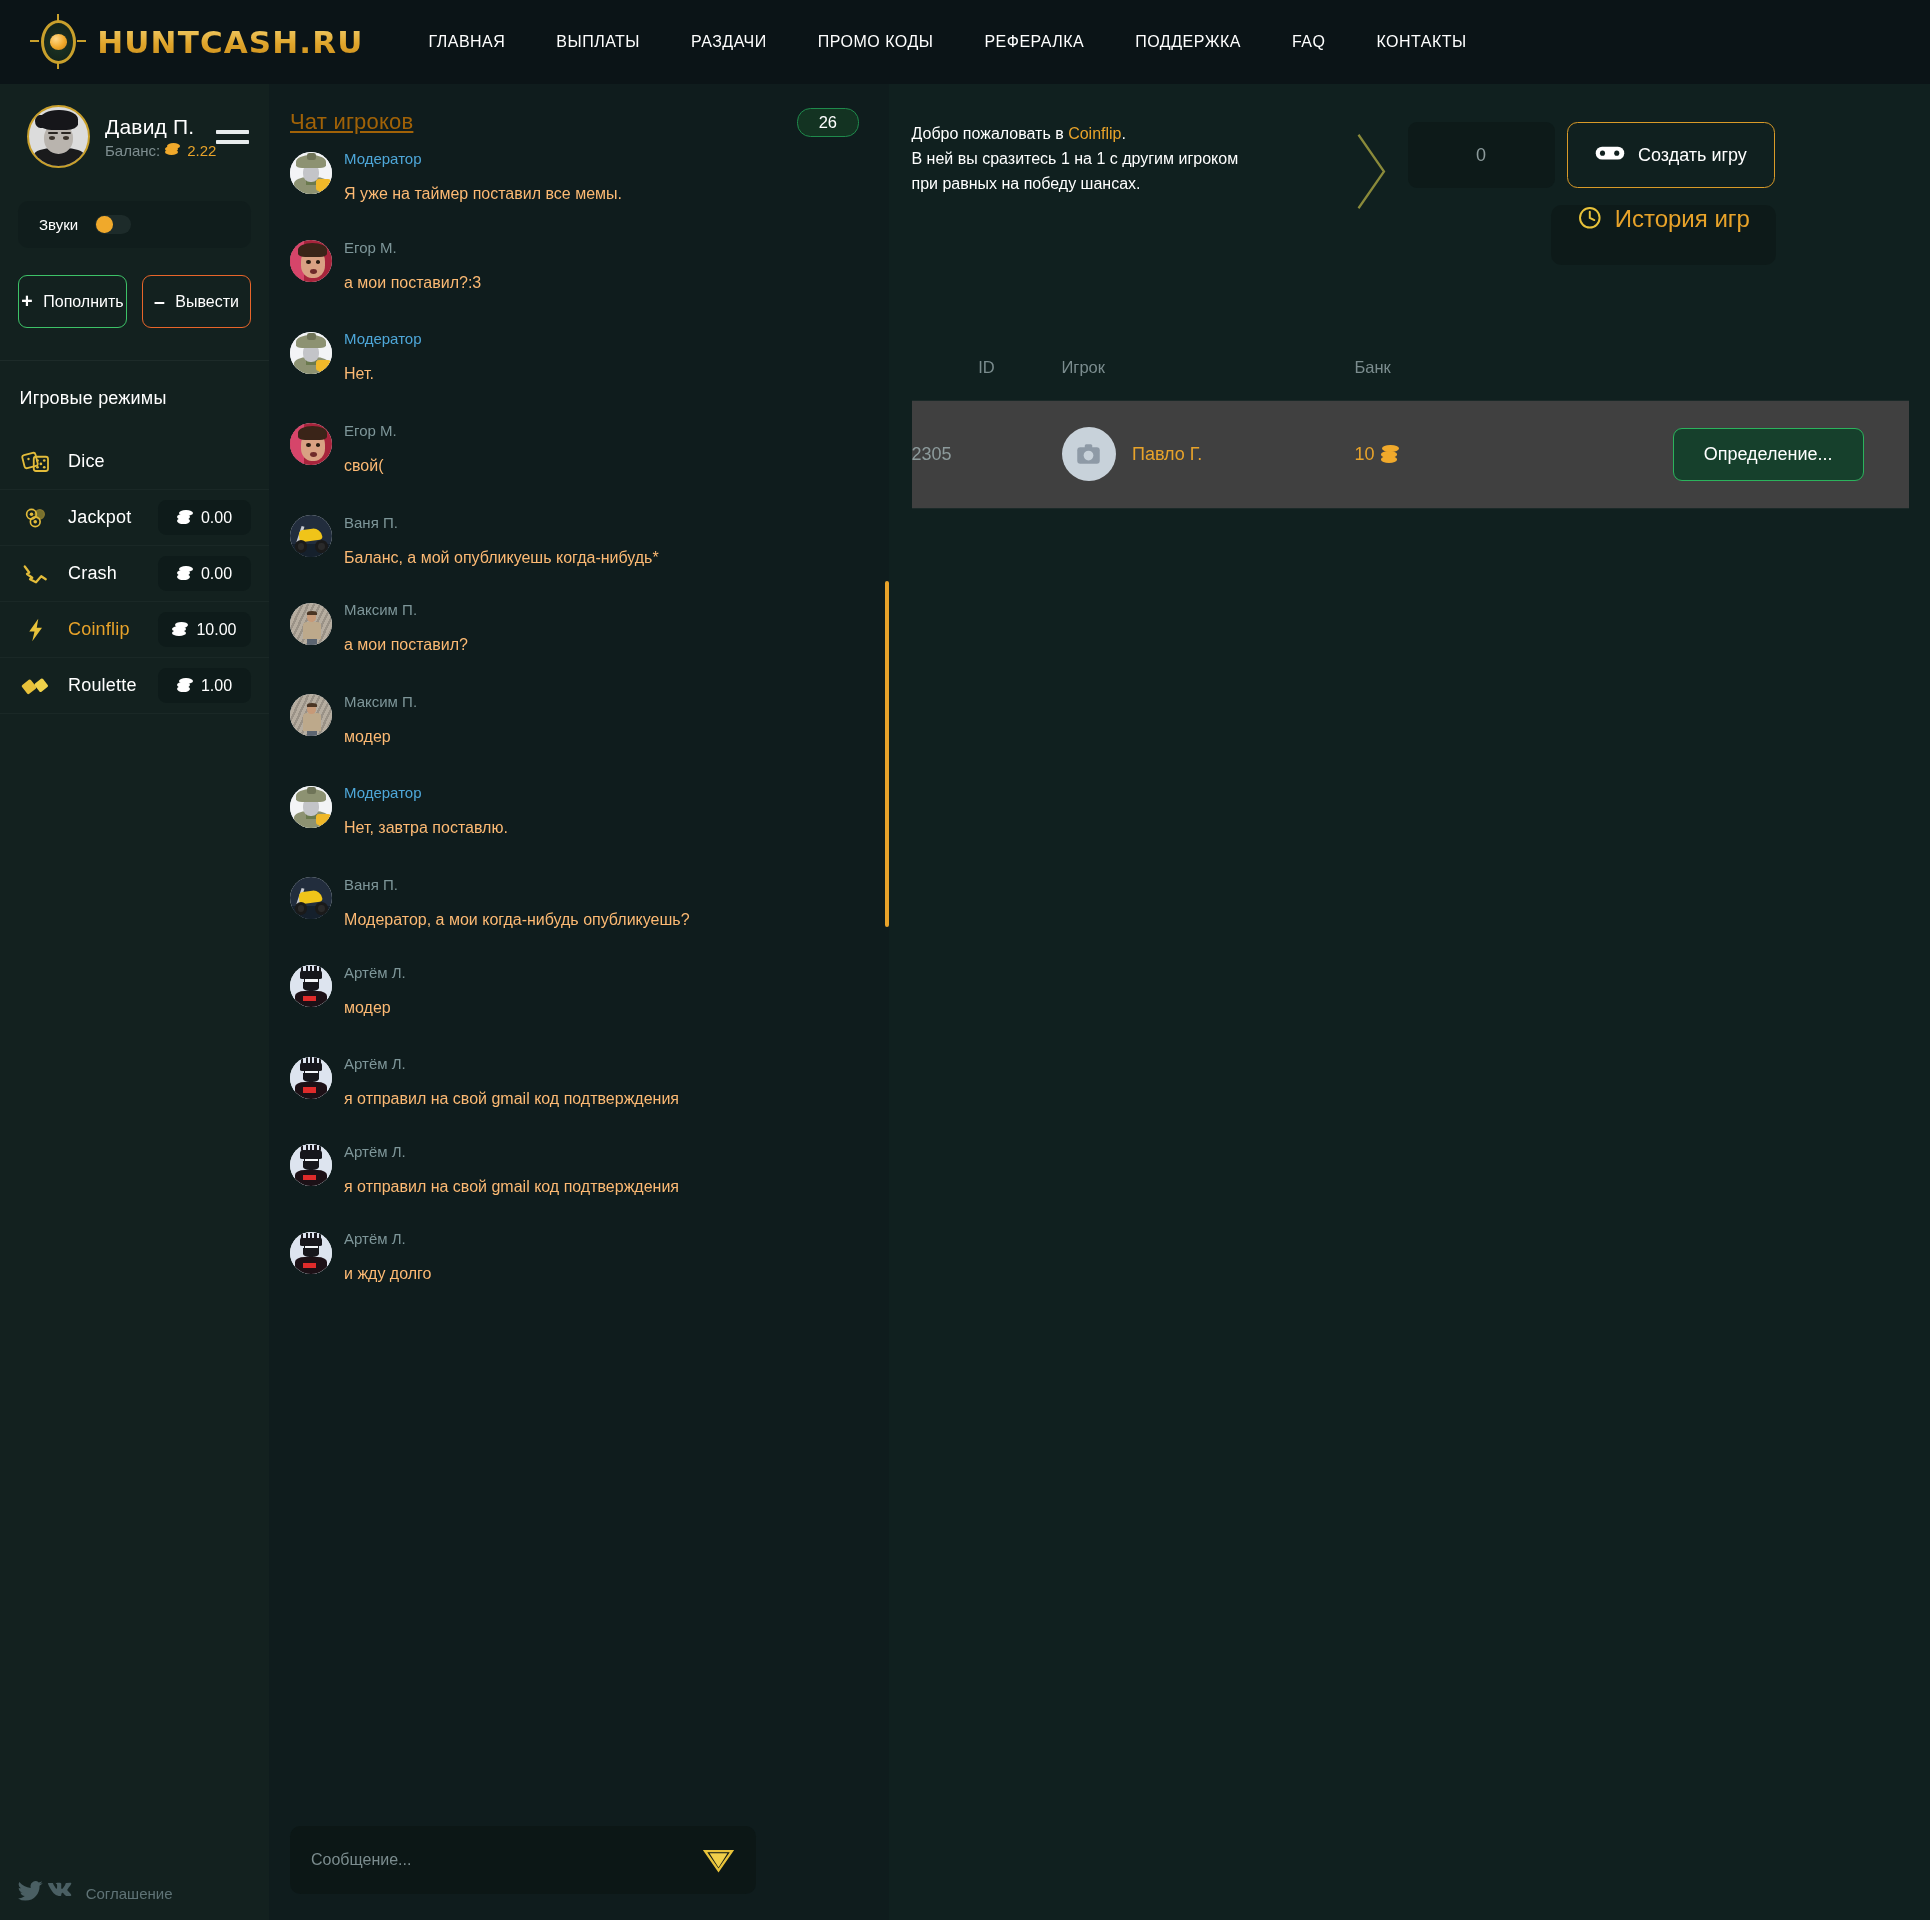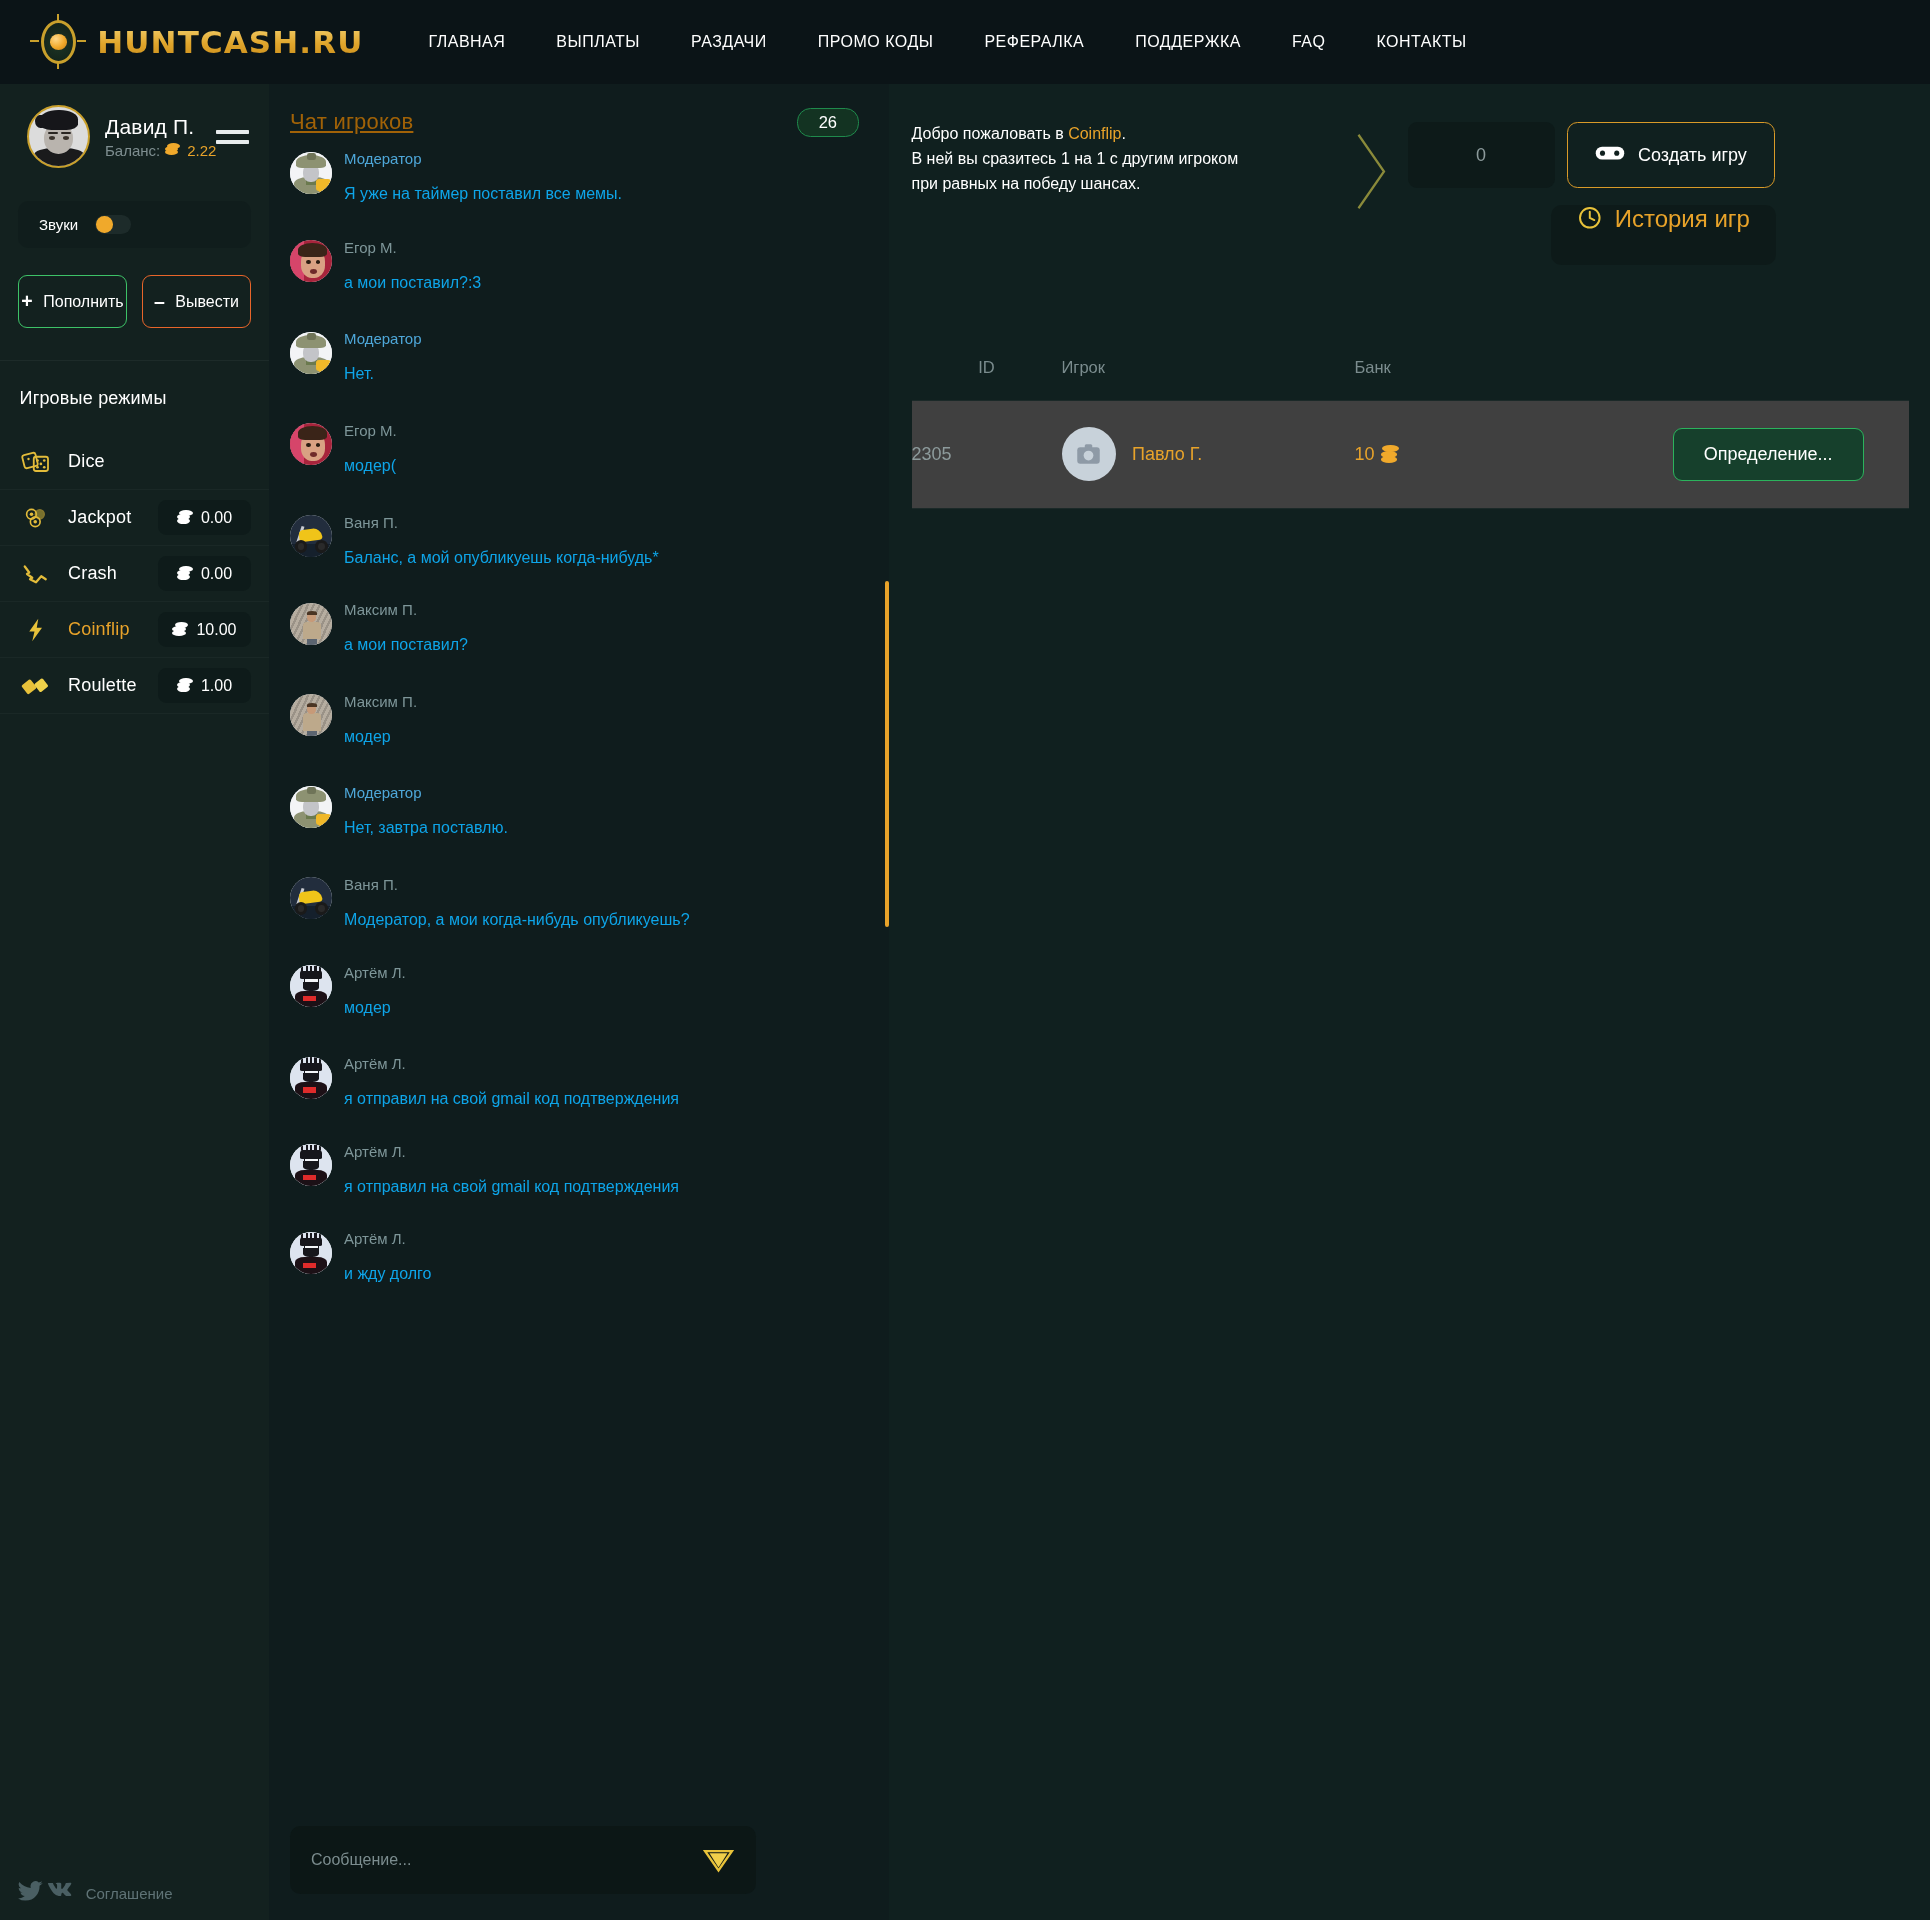--- a/index.html
+++ b/index.html
@@ -152,21 +152,21 @@
   }
   .chat-scroll { position: relative; margin-top: 12px; height: 1676px; }
   .msg { display: flex; padding: 0 30px 0 21px; margin-bottom: 18px; }
   .msg-av {
     width: 42px; height: 42px; border-radius: 50%; flex: 0 0 auto;
     overflow: hidden; position: relative; background: #e8eef2; margin-top: 3px;
   }
   .msg-body { margin-left: 12px; padding-top: 1.5px; }
   .msg-name { font-size: 15px; color: #7e9699; margin-bottom: 6.8px; }
   .msg-name.mod { color: #4ea7d9; }
-  .msg-text { font-size: 16px; color: #0ea5e9; line-height: 1.32; max-width: 376px; margin-top: 16px; }
+  .msg-text { font-size: 16px; color: #fdba74; line-height: 1.32; max-width: 376px; margin-top: 16px; }
 
   
   .a-mod .bg { position:absolute; inset:0; background:#f3f4f6; }
   .a-mod .helm { position:absolute; left:6px; top:3px; width:30px; height:13.5px; background:#8d9272; border-radius:50% 50% 20% 20%;}
   .a-mod .helm2 { position:absolute; left:16.5px; top:1.5px; width:9px; height:6.8px; background:#6f7458; border-radius:2.3px;}
   .a-mod .head { position:absolute; left:12.8px; top:12px; width:16.5px; height:18px; background:#c3c4c8; border-radius:45%;}
   .a-mod .torso { position:absolute; left:3.8px; bottom:0; width:35px; height:16.5px; background:#8d9272; border-radius:40% 40% 0 0;}
   .a-mod .neck { position:absolute; left:16px; top:27px; width:10.5px; height:6px; background:#6b7a4e;}
   .a-mod .bub { position:absolute; right:1.5px; bottom:3px; width:15px; height:11.3px; background:#f0b829; border-radius:3px;}
   .a-mod .bub:after{content:"";position:absolute;left:2.3px;bottom:-3px;border-left:3.8px solid transparent;border-right:0;border-top:4.5px solid #f0b829;}
@@ -532,21 +532,21 @@
             <div class="bg"></div>
             <div class="pink"></div>
             <div class="face"></div>
             <div class="hair"></div>
             <div class="eye1"></div>
             <div class="eye2"></div>
             <div class="mouth"></div>
           </div>
         <div class="msg-body">
           <div class="msg-name">Егор М.</div>
-          <div class="msg-text">модер(</div>
+          <div class="msg-text">свой(</div>
         </div>
       </div>
 
       <div class="msg" style="margin-top:36px">
         <div class="msg-av a-vanya">
             <div class="bg"></div>
             <div class="road"></div>
             <div class="fork"></div>
             <div class="body"></div>
             <div class="w1"></div>

